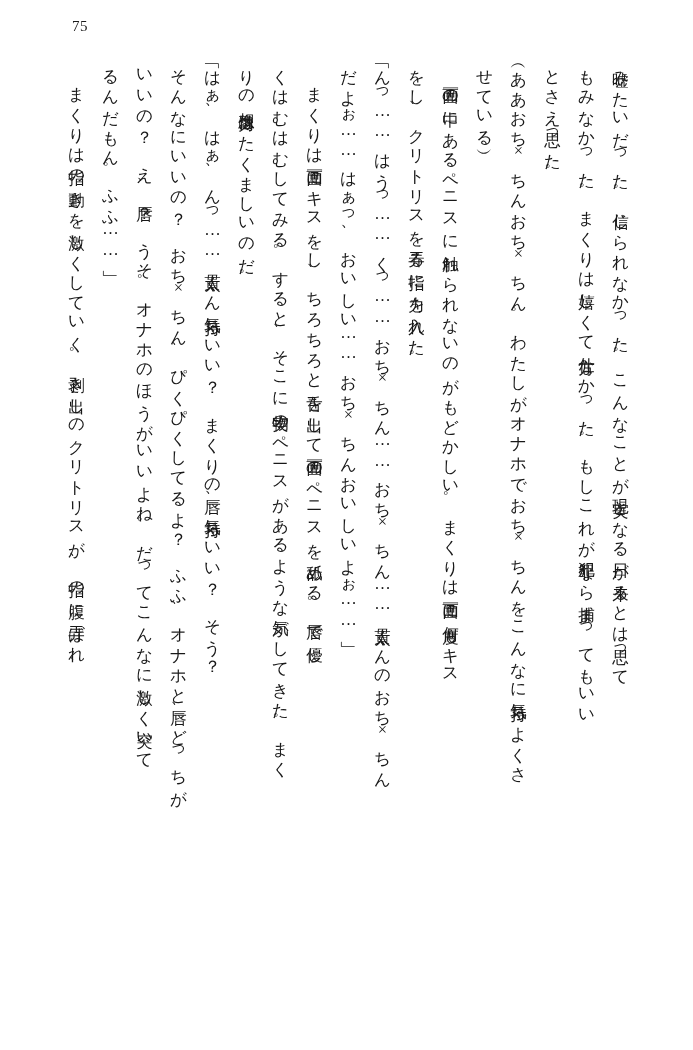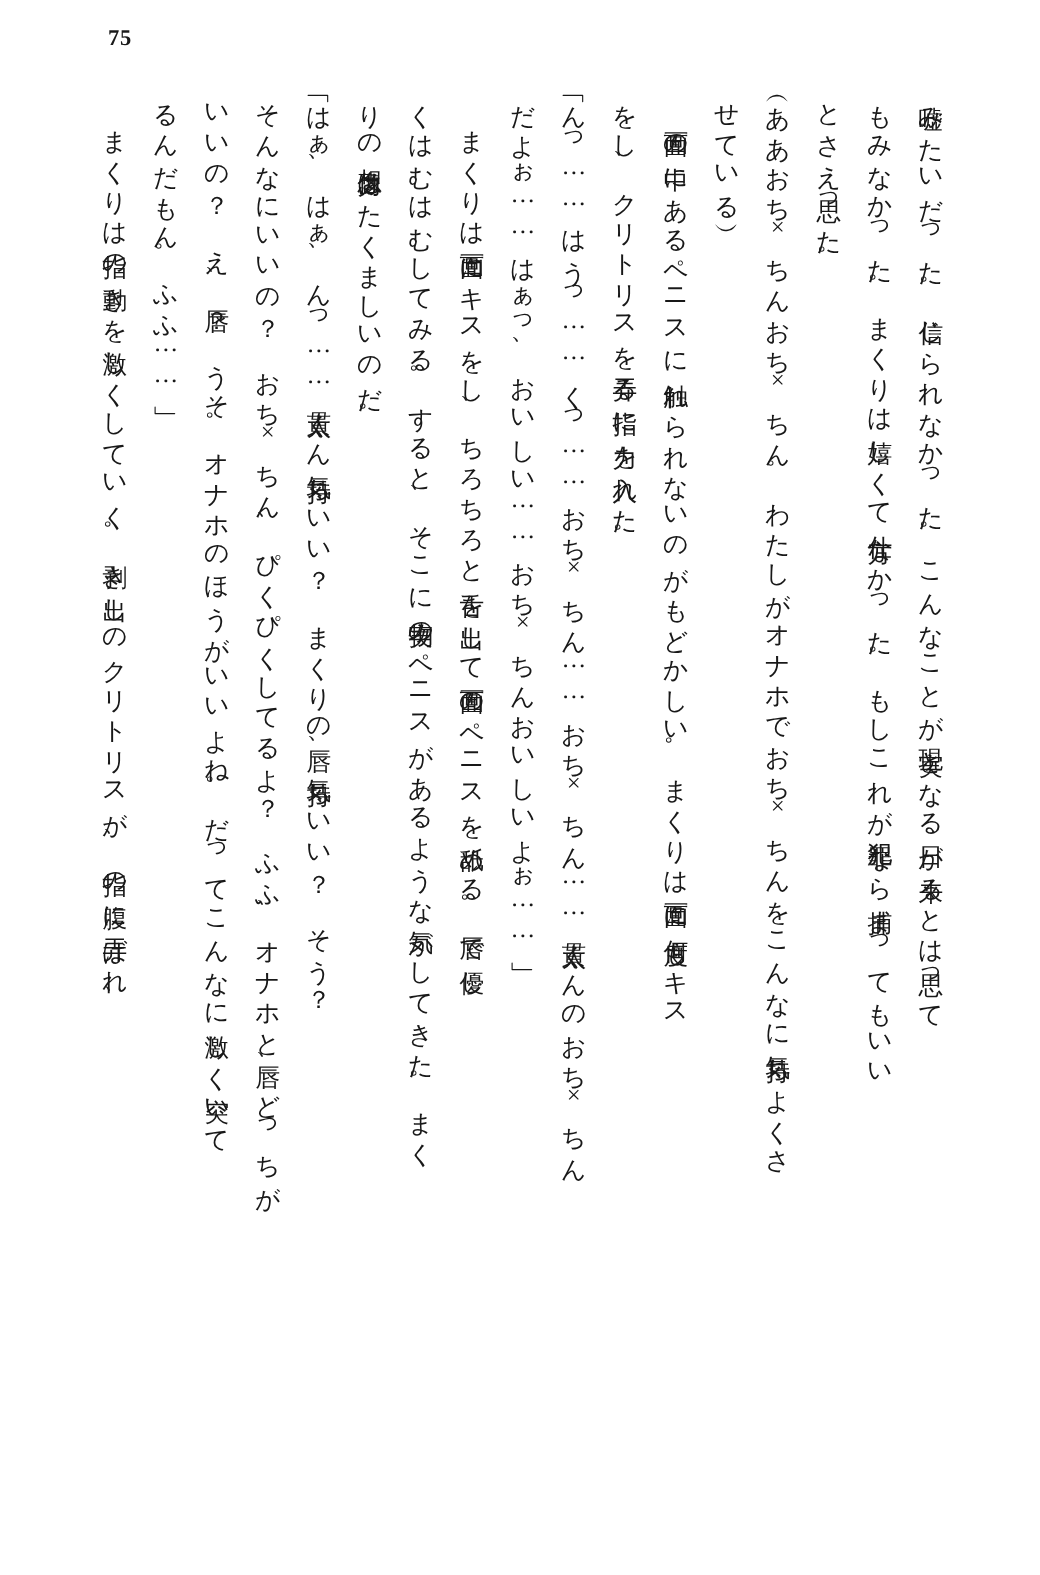--- a/index.html
+++ b/index.html
@@ -17,21 +17,20 @@
     color: #1a1a1a;
   }
   .page-number {
     position: absolute;
     top: 18px;
     left: 72px;
     font-size: 15px;
     font-family: "Liberation Serif", "DejaVu Serif", serif;
     color: #1a1a1a;
     letter-spacing: 0.5px;
-    font-weight: bold;
   }
   .text-block {
     position: absolute;
     top: 58px;
     right: 56px;
     left: 56px;
     bottom: 28px;
     display: flex;
     flex-direction: row-reverse;
     align-items: flex-start;

